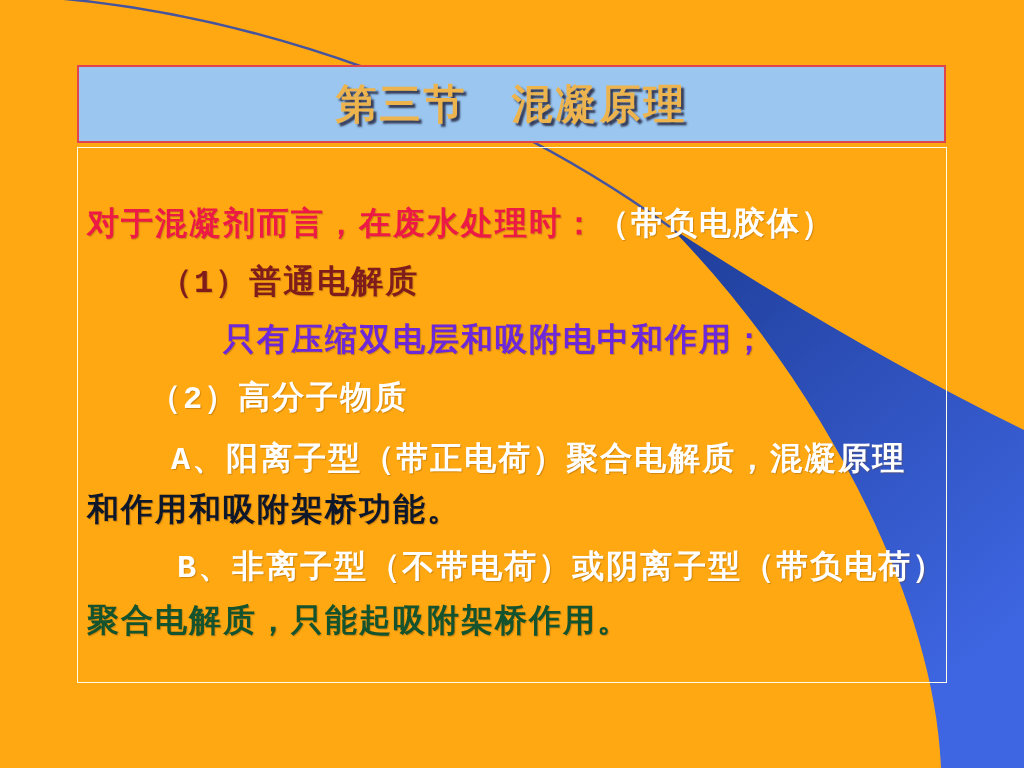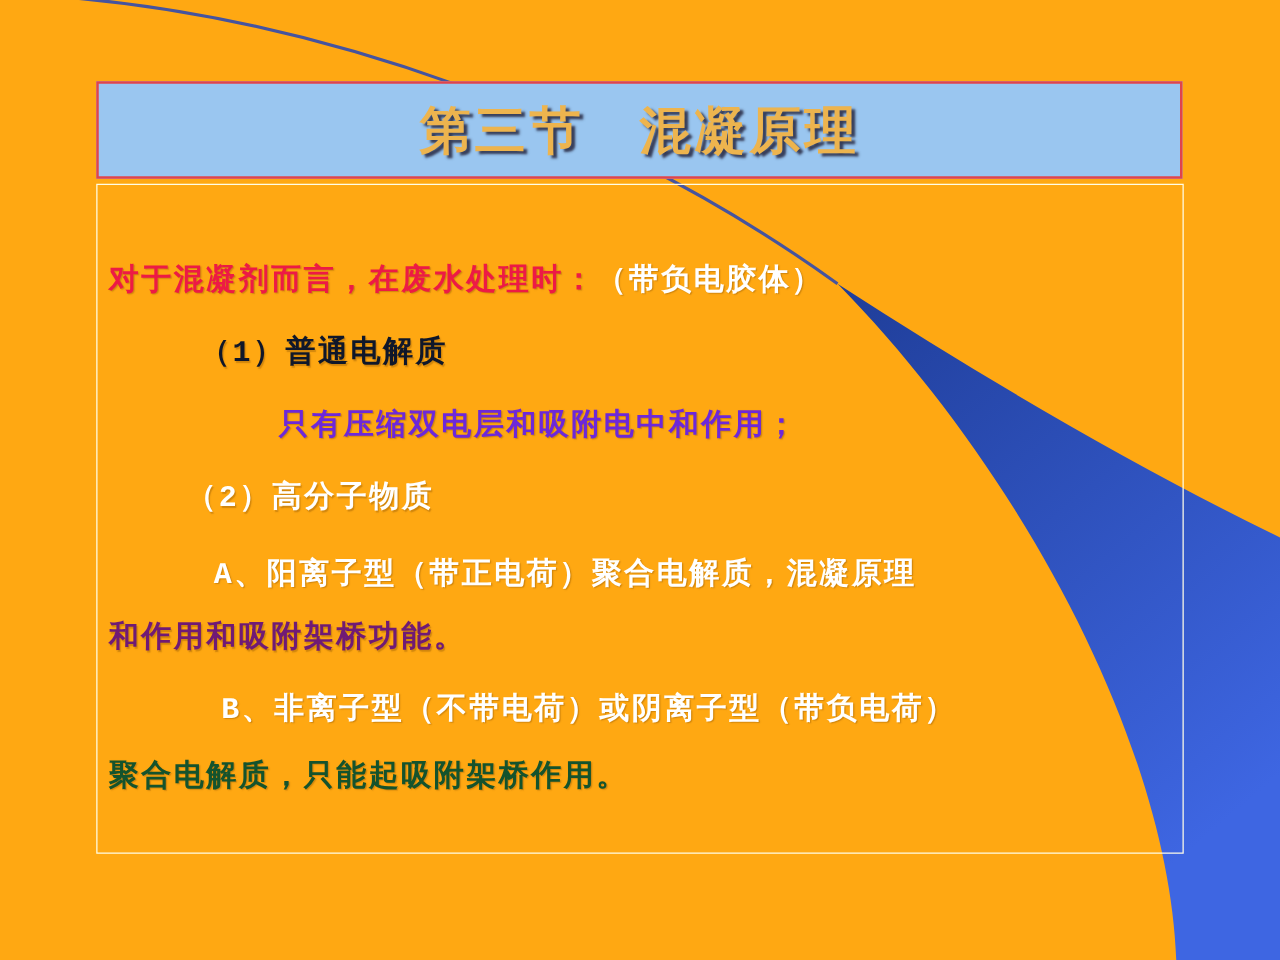--- a/index.html
+++ b/index.html
@@ -31,21 +31,21 @@
     white-space:nowrap;
   }
   .body-box{
     position:absolute;
     left:77px;top:147px;width:870px;height:536px;
     border:1px solid var(--body-border,#FFFDE6);
     box-sizing:border-box;
   }
   .body-line{
     position:absolute;
-    font-size:24px;
+    font-size:32px;
     font-weight:bold;
     letter-spacing:2px;
     line-height:40px;
     white-space:nowrap;
     text-shadow:1px 1px 1px rgba(120,70,0,0.35);
   }
 </style>
 </head>
 <body>
 
@@ -62,23 +62,23 @@
     <path d="M 670,227 Q 860,350 1024,430 L 1024,768 L 941,768 C 935,600 820,380 670,227 Z" fill="url(#swooshGrad)"></path>
   </svg>
 
   <div class="title-box">
     <span class="title-text">第三节　混凝原理</span>
   </div>
 
   <div class="body-box">
     <div>
         <div class="body-line" style="top: 58px; left: 9px;"><span style="color: rgb(237, 26, 69);">对于混凝剂而言，在废水处理时：</span><span style="color: rgb(255, 255, 255);">（带负电胶体）</span></div>
-        <div class="body-line" style="top: 116px; left: 82px;"><span style="color: #0f172a;">（1）普通电解质</span></div>
+        <div class="body-line" style="top: 116px; left: 82px;"><span style="color: #7f1d1d;">（1）普通电解质</span></div>
         <div class="body-line" style="top: 174px; left: 145px;"><span style="color: #6d28d9;">只有压缩双电层和吸附电中和作用；</span></div>
         <div class="body-line" style="top: 232px; left: 71px;"><span style="color: rgb(255, 255, 255);">（2）高分子物质</span></div>
         <div class="body-line" style="top: 293px; left: 93px;"><span style="color: rgb(255, 255, 255);">A、阳离子型（带正电荷）聚合电解质，混凝原理</span></div>
-        <div class="body-line" style="top: 344px; left: 9px;"><span style="color: #701a75;">和作用和吸附架桥功能。</span></div>
+        <div class="body-line" style="top: 344px; left: 9px;"><span style="color: #0f172a;">和作用和吸附架桥功能。</span></div>
         <div class="body-line" style="top: 401px; left: 99px;"><span style="color: rgb(255, 255, 255);">B、非离子型（不带电荷）或阴离子型（带负电荷）</span></div>
         <div class="body-line" style="top: 455px; left: 9px;"><span style="color: #14532d;">聚合电解质，只能起吸附架桥作用。</span></div>
       </div>
   </div>
 
 </div>
 
 </body></html>

